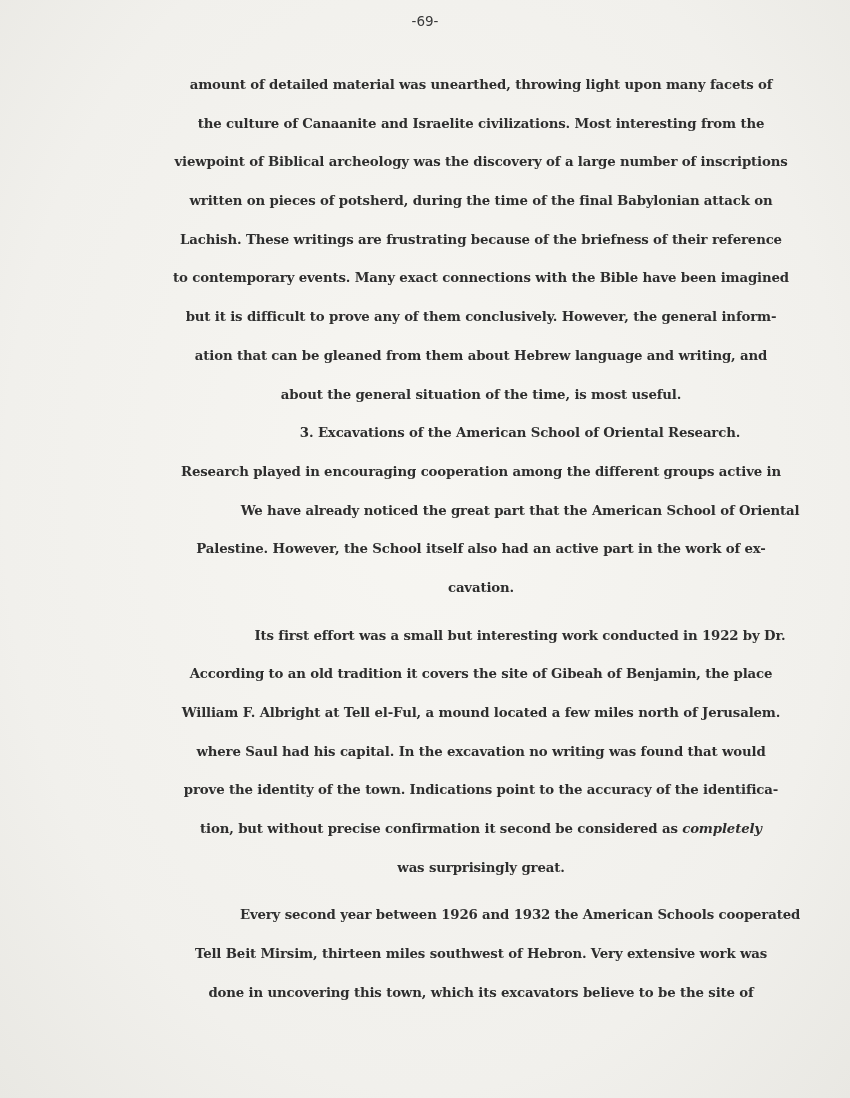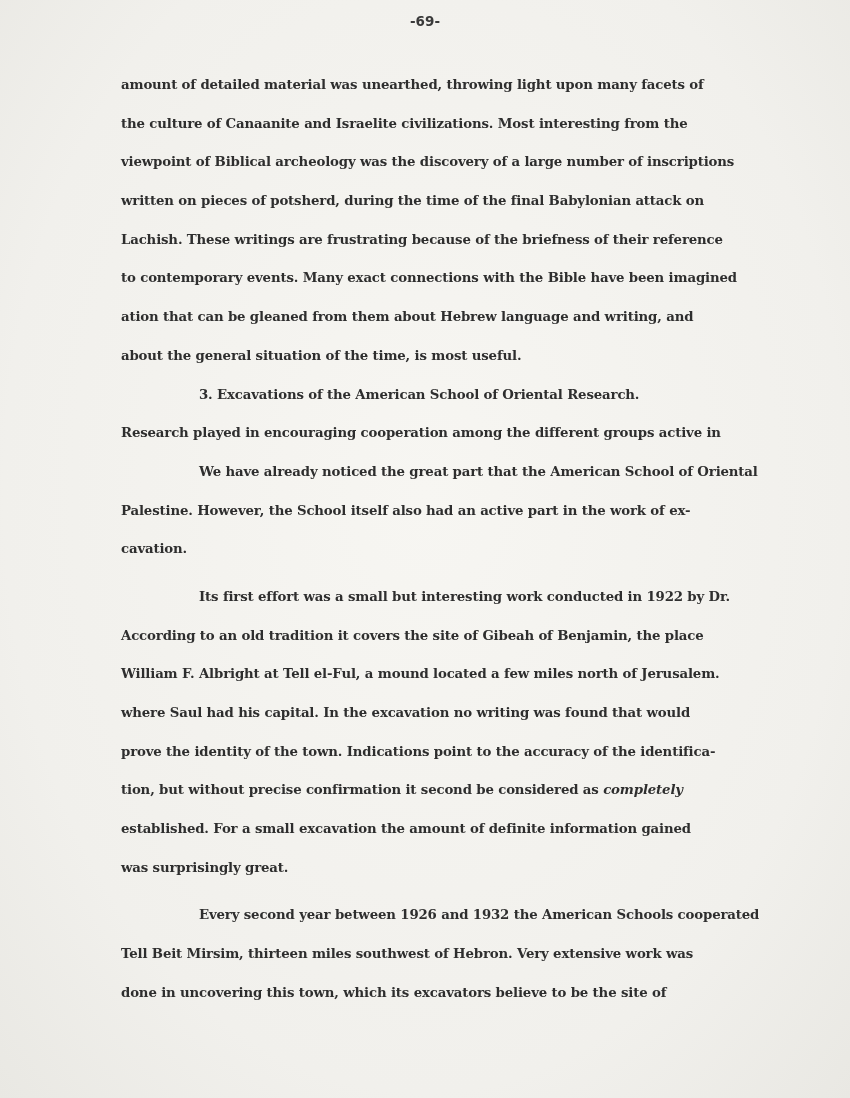--- a/index.html
+++ b/index.html
@@ -9,50 +9,52 @@
     font-family: "DejaVu Serif", "Liberation Serif", serif;
     color: #2e2e2e;
     position: relative;
   }
   .page {
     position: absolute; left: 0; top: 0; width: 850px; height: 1098px;
     background: radial-gradient(ellipse at 50% 45%, #f7f6f2 0%, #f1f0ec 70%, #e9e8e3 100%);
   }
   .page-number {
     position: absolute; top: 13px; left: 0; width: 850px; text-align: center;
-    font-family: "DejaVu Sans", sans-serif; font-size: 13.5px; font-weight: bold;
+    font-family: "DejaVu Sans", sans-serif; font-size: 13.5px; font-weight: normal;
     color: #3a3a3a;
   }
   .body-text {
     position: absolute; left: 121px; top: 66px; width: 720px;
   }
   .line {
     height: 38.7px; line-height: 38.7px; font-size: 13.3px;
     white-space: nowrap; letter-spacing: -0.15px;
     font-weight: 600;
+    text-align: center;
   }
   .indent { padding-left: 78px; }
   .heading { padding-left: 78px; }
   .it { font-style: italic; }
   .gap { height: 9px; }
 </style>
 </head>
 <body>
 
 <div class="page">
   <div class="page-number">-69-</div>
 
   <div class="body-text">
     <div>
       <div class="line">amount of detailed material was unearthed, throwing light upon many facets of</div>
       <div class="line">the culture of Canaanite and Israelite civilizations.  Most interesting from the</div>
       <div class="line">viewpoint of Biblical archeology was the discovery of a large number of inscriptions</div>
       <div class="line">written on pieces of potsherd, during the time of the final Babylonian attack on</div>
       <div class="line">Lachish.  These writings are frustrating because of the briefness of their reference</div>
       <div class="line">to contemporary events.  Many exact connections with the Bible have been imagined</div>
+      <div class="line">but it is difficult to prove any of them conclusively.  However, the general inform-</div>
       <div class="line">ation that can be gleaned from them about Hebrew language and writing, and</div>
       <div class="line">about the general situation of the time, is most useful.</div>
     </div>
 
     <div class="line heading">3. Excavations of the American School of Oriental Research.</div>
 
     <div>
       <div class="line">Research played in encouraging cooperation among the different groups active in</div>
       <div class="line indent">We have already noticed the great part that the American School of Oriental</div>
       <div class="line">Palestine.  However, the School itself also had an active part in the work of ex-</div>
@@ -61,21 +63,20 @@
 
     <div class="gap"></div>
 
     <div>
       <div class="line indent">Its first effort was a small but interesting work conducted in 1922 by Dr.</div>
       <div class="line">According to an old tradition it covers the site of Gibeah of Benjamin, the place</div>
       <div class="line">William F. Albright at Tell el-Ful, a mound located a few miles north of Jerusalem.</div>
       <div class="line">where Saul had his capital.  In the excavation no writing was found that would</div>
       <div class="line">prove the identity of the town.  Indications point to the accuracy of the identifica-</div>
       <div class="line"><span>tion, but without precise confirmation it second be considered as </span><span class="it">completely</span></div>
-      <div class="line">established.  For a small excavation the amount of definite information gained</div>
       <div class="line">was surprisingly great.</div>
     </div>
 
     <div class="gap"></div>
 
     <div>
       <div class="line indent">Every second year between 1926 and 1932 the American Schools cooperated</div>
       <div class="line">Tell Beit Mirsim, thirteen miles southwest of Hebron.  Very extensive work was</div>
       <div class="line">done in uncovering this town, which its excavators believe to be the site of</div>
     </div>

